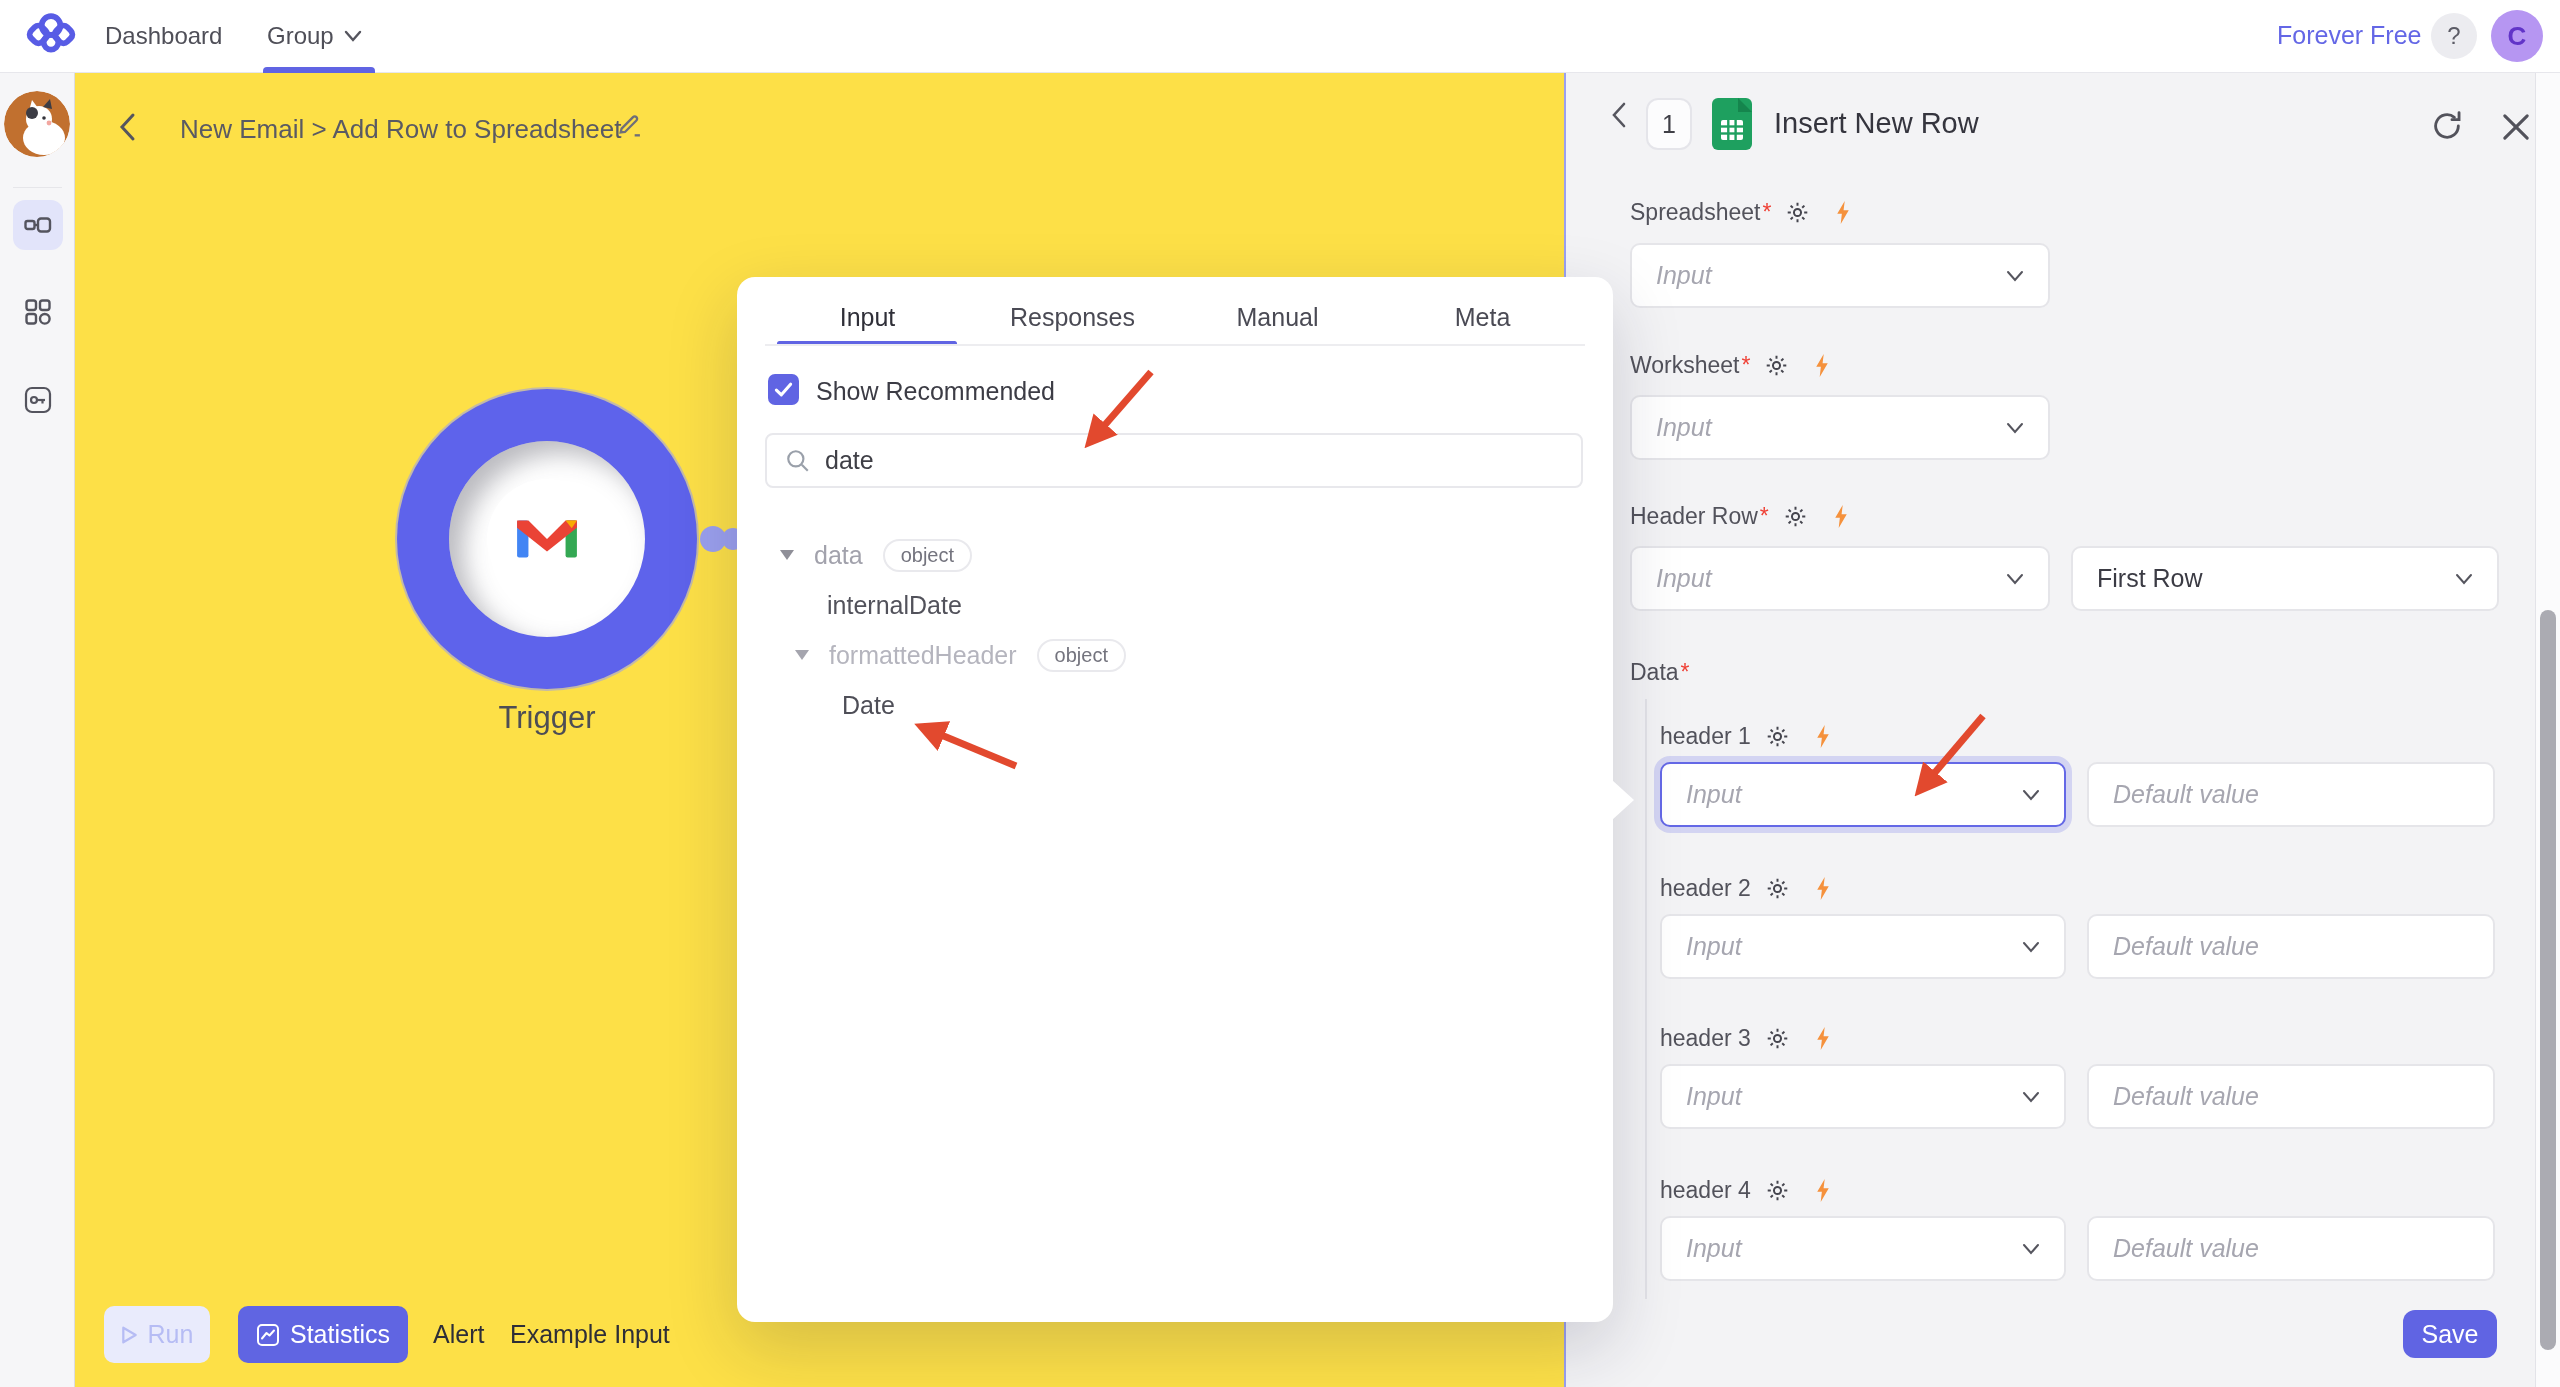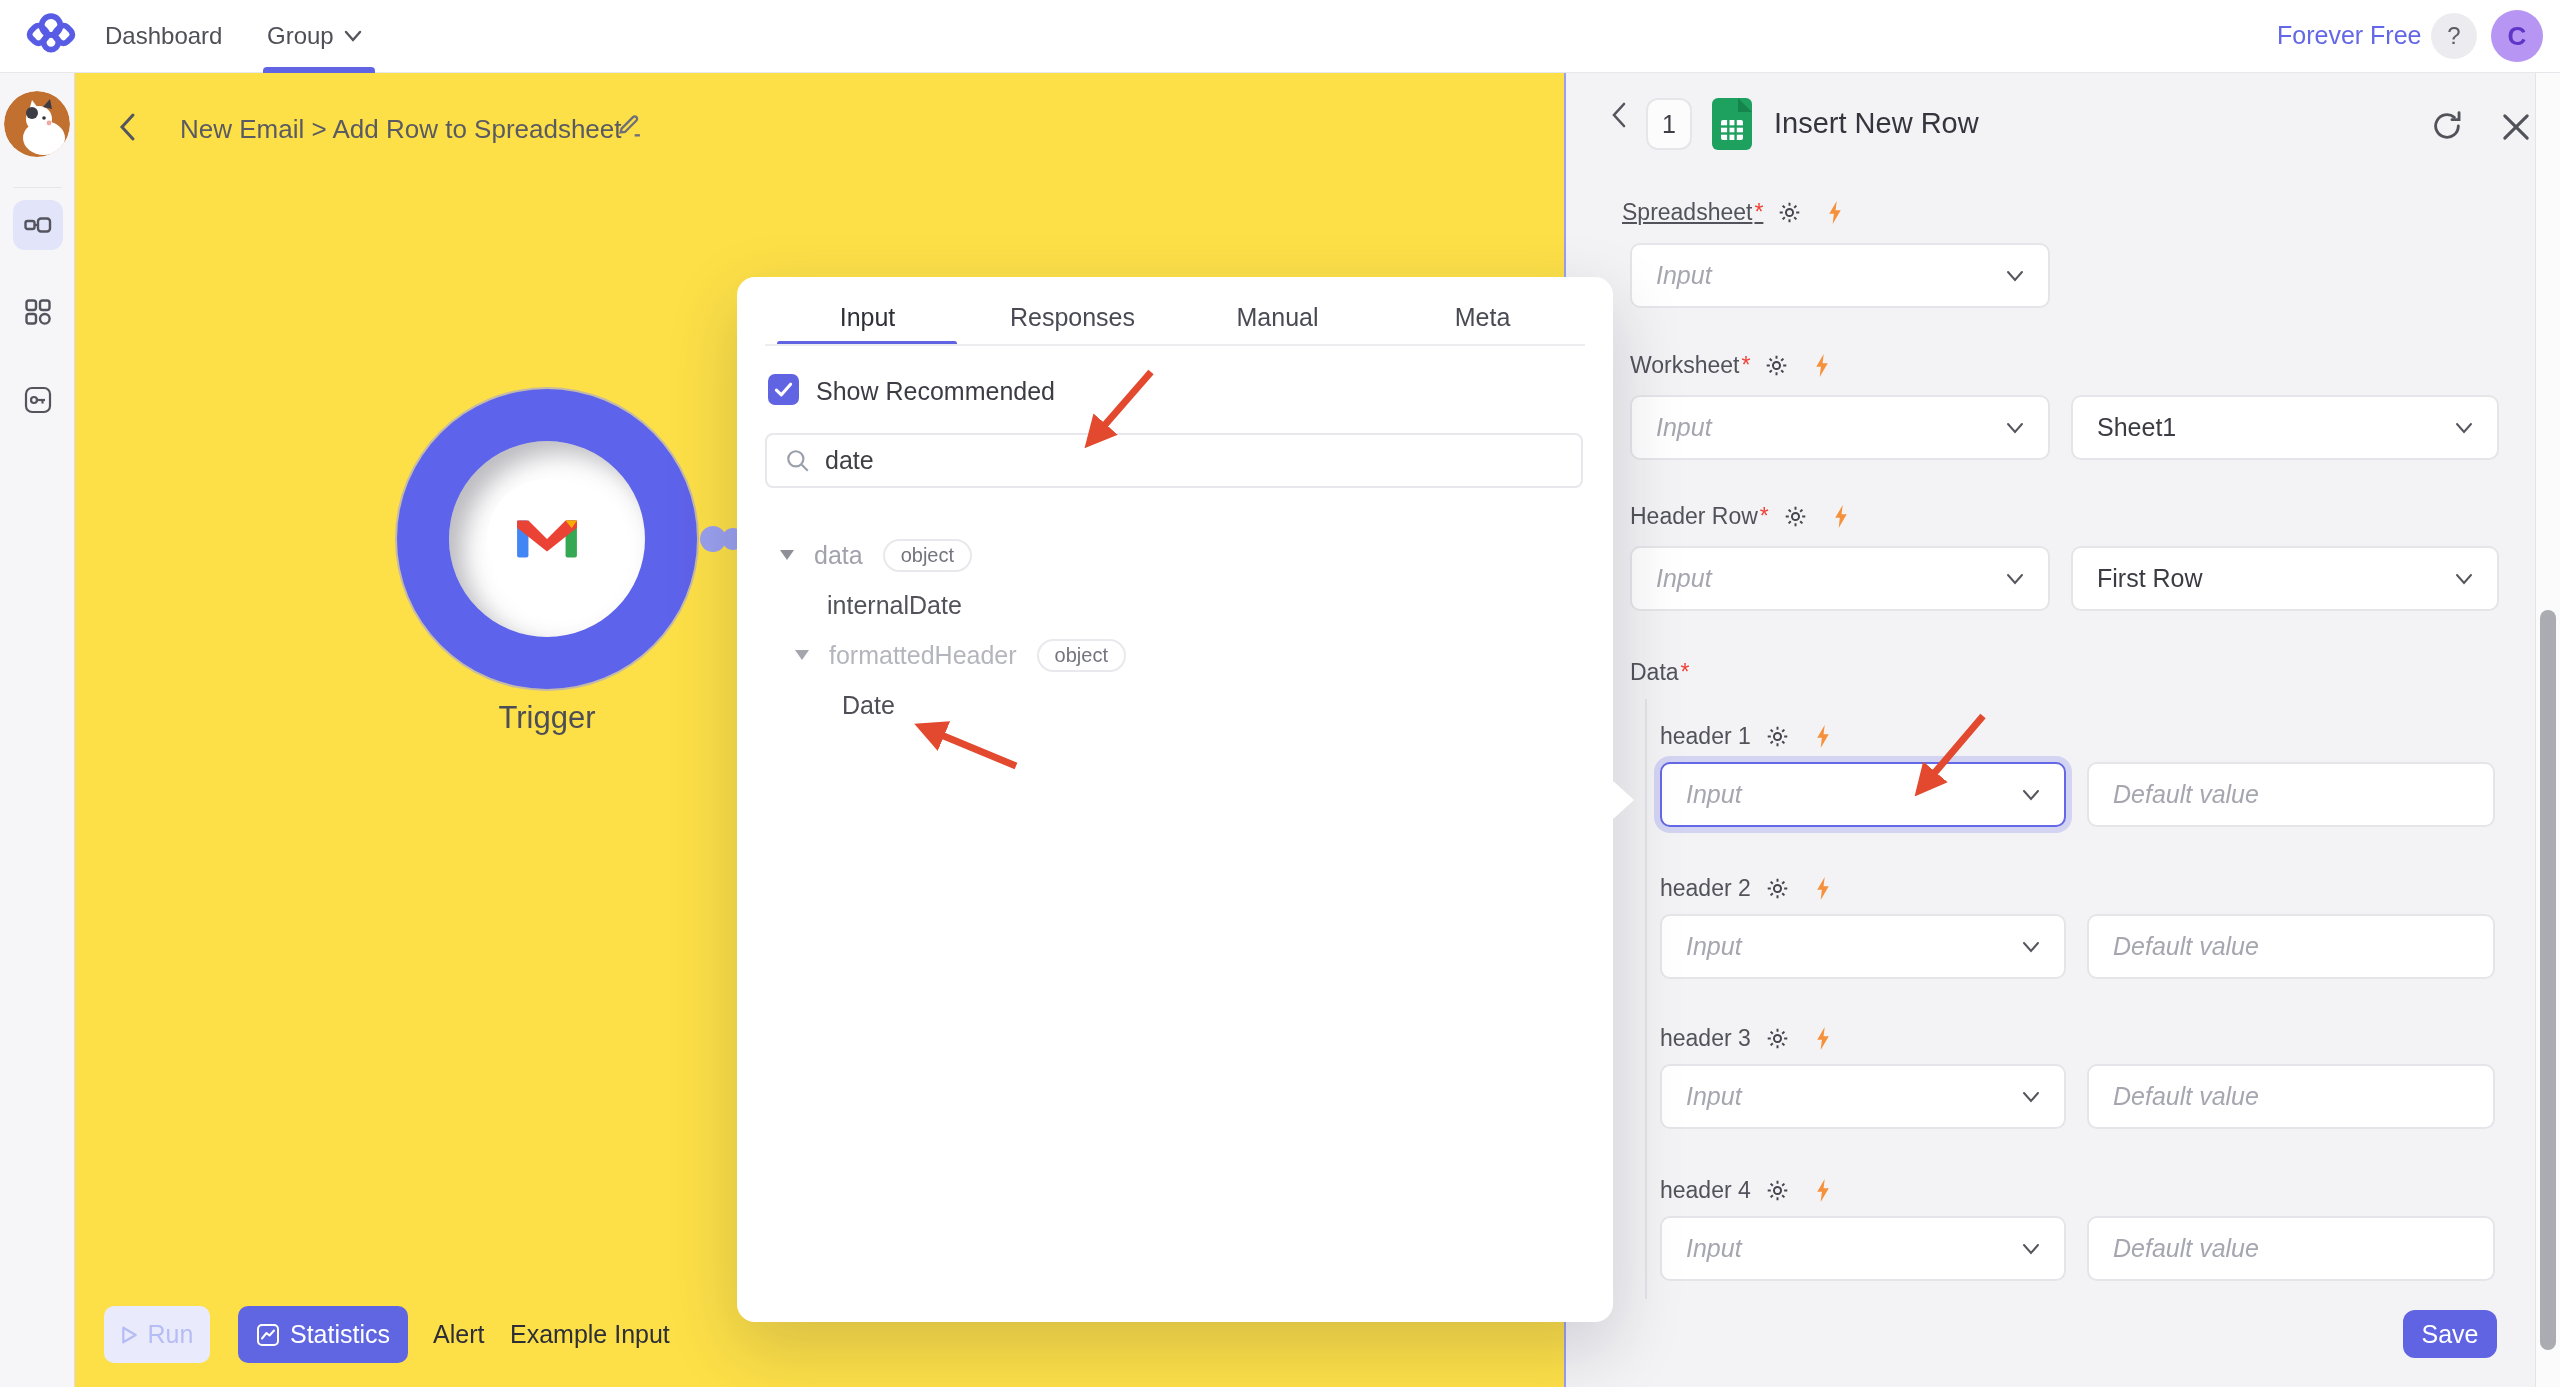--- a/index.html
+++ b/index.html
@@ -285,21 +285,21 @@
         <polyline points="20.5,2.5 20.5,7.5 15.5,7.5"></polyline>
       </svg>
     </span>
     <span class="abs" style="left:936px;top:40px;cursor:pointer;">
       <svg width="28" height="28" viewBox="0 0 20 20" fill="none" stroke="#52525b" stroke-width="2.2" stroke-linecap="round">
           <line x1="2" y1="2" x2="18" y2="18"></line>
           <line x1="18" y1="2" x2="2" y2="18"></line>
         </svg>
     </span>
 
-    <div class="field-label" style="left:56px;top:126px;text-decoration:underline;">
+    <div class="field-label" style="left:64px;top:126px;">
       <span><span>Spreadsheet</span><span class="req">*</span></span>
       <span class="icon">
         <svg width="25" height="25" viewBox="0 0 24 24" fill="none" stroke="#45454e" stroke-width="1.9">
             <circle cx="12" cy="12" r="3.4"></circle>
             <path d="M12 2.6v3 M12 18.4v3 M2.6 12h3 M18.4 12h3 M5.4 5.4l2.1 2.1 M16.5 16.5l2.1 2.1 M18.6 5.4l-2.1 2.1 M7.5 16.5l-2.1 2.1"></path>
           </svg>
       </span>
       <span class="icon" style="margin-left:12px;">
         <svg width="14" height="23" viewBox="0 0 12 20">
             <path d="M7.5 0 L1 11 h4 L4 20 L11 8 H6.5 Z" fill="#f5913c"></path>
@@ -324,28 +324,20 @@
           </svg>
       </span>
       <span class="icon" style="margin-left:12px;">
         <svg width="14" height="23" viewBox="0 0 12 20">
             <path d="M7.5 0 L1 11 h4 L4 20 L11 8 H6.5 Z" fill="#f5913c"></path>
           </svg>
       </span>
     </div>
     <div class="sel" style="left:64px;top:322px;width:420px;">
       <span class="ph">Input</span>
-      <span class="chev icon">
-          <svg width="18" height="12" viewBox="0 0 18 12" fill="none" stroke="#55555e" stroke-width="2" stroke-linecap="round">
-            <polyline points="2,2 9,10 16,2"></polyline>
-          </svg>
-        </span>
-    </div>
-    <div class="sel" style="left:505px;top:322px;width:428px;">
-      <span class="val">Sheet1</span>
       <span class="chev icon">
           <svg width="18" height="12" viewBox="0 0 18 12" fill="none" stroke="#55555e" stroke-width="2" stroke-linecap="round">
             <polyline points="2,2 9,10 16,2"></polyline>
           </svg>
         </span>
     </div>
 
     <div class="field-label" style="left:64px;top:430px;">
       <span><span>Header Row</span><span class="req">*</span></span>
       <span class="icon">

